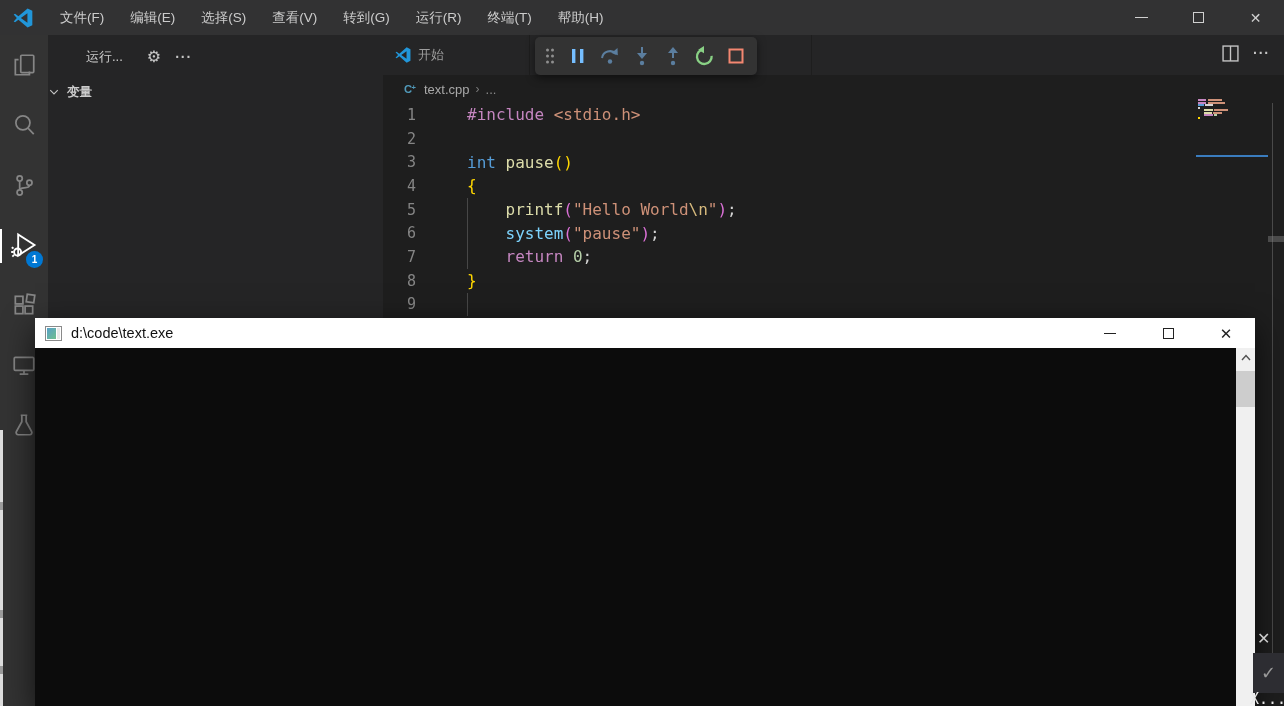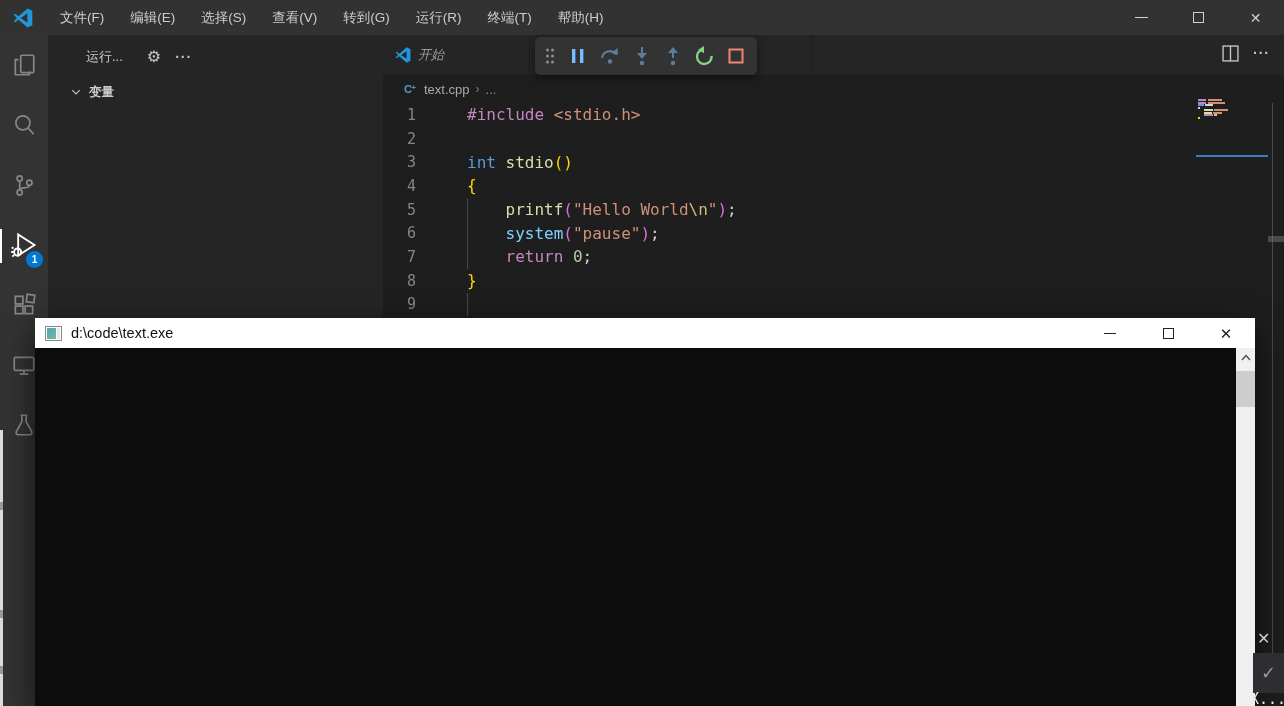--- a/index.html
+++ b/index.html
@@ -35,30 +35,30 @@
   .sidebar { position:absolute; left:48px; top:35px; width:335px; height:671px; background:#252526; }
   .sidebar-header { height:43px; display:flex; align-items:center; padding-left:38px; }
   .run-label { font-size:13px; color:#cccccc; margin-right:10px; white-space:nowrap; }
   .launch-select { width:146px; height:26px; background:#3c3c3c; border-radius:3px; display:flex;
                    align-items:center; padding:0 6px; overflow:hidden; position:relative; }
   .launch-select .play { flex:none; margin-right:5px; }
   .launch-label { font-size:13px; color:#d4d4d4; white-space:nowrap; overflow:hidden; width:96px; }
   .launch-chevron { position:absolute; right:4px; top:7px; }
   .icon-btn { margin-left:14px; color:#c5c5c5; font-size:16px; line-height:1; }
   .dots { font-weight:bold; letter-spacing:1px; font-size:14px; }
-  .section-row { height:26px; display:flex; align-items:center; padding-left:22px; margin-top:1px; }
+  .section-row { height:26px; display:flex; align-items:center; margin-top:1px; }
   .section-label { font-size:12.5px; font-weight:bold; color:#cccccc; margin-left:7px; }
 
   
   .editor { position:absolute; left:383px; top:35px; width:901px; height:671px; background:#1e1e1e; }
   .tabbar { position:absolute; left:0; top:0; width:901px; height:40px; background:#252526; display:flex; }
   .tab { height:40px; display:flex; align-items:center; padding:0 12px; border-right:1px solid #1e1e1e; }
   .tab-welcome { width:147px; }
   .tab-label { font-size:13px; color:#9d9d9d; margin-left:7px; }
-  .tab-welcome .tab-label { font-style:italic; }
+  .tab-welcome .tab-label { }
   .tab-partial { width:282px; justify-content:flex-end; }
   .tab-partial .tab-label { margin-right:42px; }
   .breadcrumb { position:absolute; left:0; top:40px; width:901px; height:28px; display:flex;
                 align-items:center; padding-left:20px; font-size:13px; color:#a9a9a9; }
   .crumb-sep { margin:0 6px; color:#7a7a7a; font-size:12px; }
   .crumb-more { color:#8a8a8a; }
 
   
   .code-area { position:absolute; left:0; top:68px; width:901px; height:250px;
                font-family:"DejaVu Sans Mono","Liberation Mono",monospace; font-size:16px; }
@@ -245,21 +245,21 @@
     <div class="code-area" id="code-lines">
         <div class="code-line">
           <span class="ln">1</span>
           <span class="code-text"><span style="color: rgb(197, 134, 192);">#include</span><span style="color: rgb(212, 212, 212);"> </span><span style="color: rgb(206, 145, 120);">&lt;stdio.h&gt;</span></span>
         </div>
         <div class="code-line">
           <span class="ln">2</span>
         </div>
         <div class="code-line">
           <span class="ln">3</span>
-          <span class="code-text"><span style="color: rgb(86, 156, 214);">int</span><span style="color: rgb(212, 212, 212);"> </span><span style="color: rgb(220, 220, 170);">stdio</span><span style="color: rgb(255, 215, 0);">()</span></span>
+          <span class="code-text"><span style="color: rgb(86, 156, 214);">int</span><span style="color: rgb(212, 212, 212);"> </span><span style="color: rgb(220, 220, 170);">pause</span><span style="color: rgb(255, 215, 0);">()</span></span>
         </div>
         <div class="code-line">
           <span class="ln">4</span>
           <span class="code-text"><span style="color: rgb(255, 215, 0);">{</span></span>
         </div>
         <div class="code-line">
           <span class="ln">5</span>
           <div class="guide"></div>
           <span class="code-text"><span style="color: rgb(212, 212, 212);">    </span><span style="color: rgb(220, 220, 170);">printf</span><span style="color: rgb(218, 112, 214);">(</span><span style="color: rgb(206, 145, 120);">"Hello World</span><span style="color: rgb(215, 186, 125);">\n</span><span style="color: rgb(206, 145, 120);">"</span><span style="color: rgb(218, 112, 214);">)</span><span style="color: rgb(212, 212, 212);">;</span></span>
         </div>

